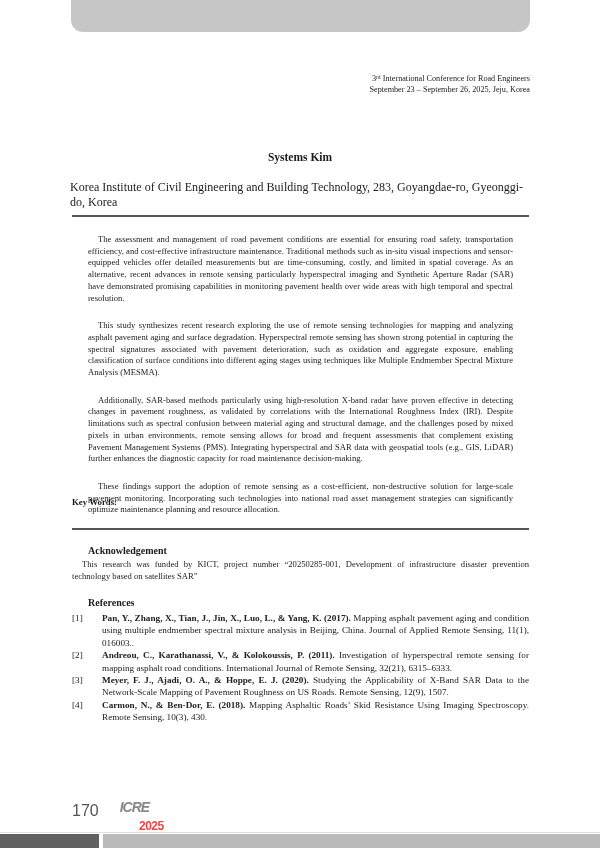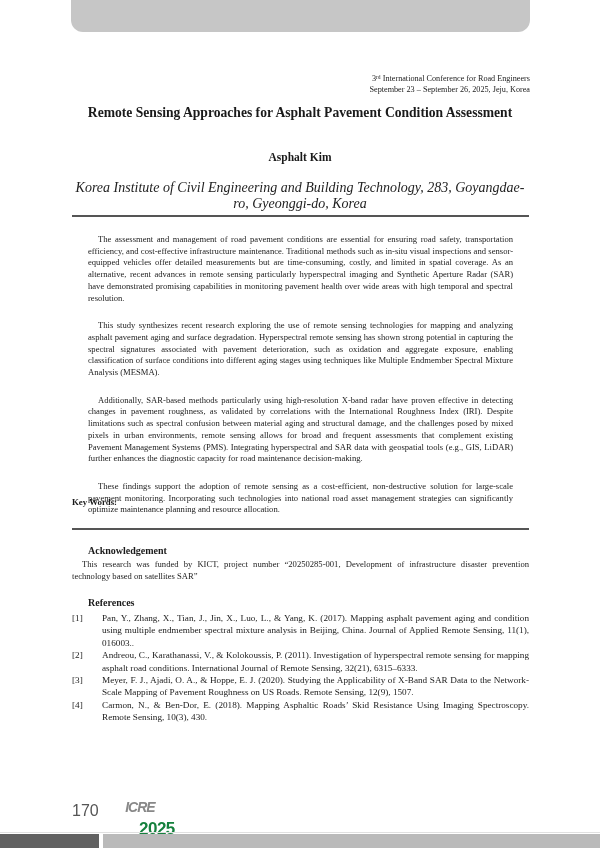--- a/index.html
+++ b/index.html
@@ -20,21 +20,21 @@
   .title {
     position: absolute; left: 70px; width: 460px; top: 104px;
     text-align: center; font-weight: bold; font-size: 13.6px; line-height: 18px; color: #1a1a1a;
   }
   .author {
     position: absolute; left: 70px; width: 460px; top: 151px;
     text-align: center; font-weight: bold; font-size: 11.5px; color: #1a1a1a;
   }
   .affil {
     position: absolute; left: 70px; width: 460px; top: 180px;
-    text-align: center; font-style: italic; font-size: 14px; color: #222;
+    font-size: 12px; color: #222;
   }
   .rule {
     position: absolute; left: 72px; width: 457px; height: 2px; background: #555;
   }
   .abstract {
     position: absolute; left: 72px; width: 457px; top: 218px;
     font-size: 8.6px; line-height: 11.7px; text-align: justify; color: #222;
   }
   .abstract .head { font-weight: bold; }
   .abstract p { margin: 16px; text-indent: 10px; }
@@ -52,55 +52,54 @@
     position: absolute; left: 72px; width: 457px; top: 559px;
     font-size: 8.6px; line-height: 11.7px; text-align: justify; text-indent: 10px; color: #222;
   }
   .refs {
     position: absolute; left: 72px; width: 457px; top: 612px;
     font-size: 9.2px; line-height: 12.4px; color: #222;
   }
   .ref { display: flex; margin: 0; }
   .ref .num { width: 30px; flex: 0 0 30px; }
   .ref .body { flex: 1; text-align: justify; }
-  .ref .authors { font-weight: normal; }
+  .ref .authors { font-weight: bold; }
   .footer-page {
     position: absolute; left: 72px; top: 802px; font-family: "Liberation Sans", sans-serif;
     font-size: 16px; color: #555;
   }
   .logo {
     position: absolute; left: 105px; top: 799px; display: flex; align-items: center; gap: 4px;
     font-family: "Liberation Sans", sans-serif; color: #777; flex-direction: column;
   }
   .logo .mark {
     font-weight: bold; font-style: italic; font-size: 14px; letter-spacing: -1px; color: #888;
   }
-  .logo .year { font-weight: bold; font-size: 17px; color: #15803d; letter-spacing: -0.5px; margin-left: 34px; }
+  .logo .year { font-weight: bold; font-size: 12px; color: #ef4444; letter-spacing: -0.5px; margin-left: 34px; }
   .logo .conf-small { font-size: 3.5px; line-height: 4px; color: #777; text-transform: uppercase; }
   .logo .loc { font-size: 5px; line-height: 7px; color: #666; text-align: center; }
   .logo .loc .jeju { border-bottom: 0.5px solid #888; }
   .bottom-dark { position: absolute; left: 0; top: 834px; width: 99px; height: 14px; background: #616161; }
   .bottom-light { position: absolute; left: 103px; top: 834px; width: 497px; height: 14px; background: #bababa; }
   .bottom-line { position: absolute; left: 0; top: 832px; width: 600px; height: 1px; background: #e0e0e0; }
 </style>
 </head>
 <body>
 
 <div class="top-band"></div>
 
 <div class="conf-header">
   <div><span>3</span><sup>rd</sup><span> International Conference for Road Engineers</span></div>
   <div>September 23 – September 26,  2025, Jeju, Korea</div>
 </div>
 
 <div class="title">
-  <div>Remote Sensing Approaches for Asphalt Pavement Condition Assessment</div>
 </div>
 
-<div class="author">Asphalt Kim</div>
+<div class="author">Systems Kim</div>
 <div class="affil">Korea Institute of Civil Engineering and Building Technology, 283, Goyangdae-ro, Gyeonggi-do, Korea</div>
 
 <div class="rule" style="top:215px;"></div>
 
 <div class="abstract">
   <p>The assessment and management of road pavement conditions are essential for ensuring road safety, transportation efficiency, and cost-effective infrastructure maintenance. Traditional methods such as in-situ visual inspections and sensor-equipped vehicles offer detailed measurements but are time-consuming, costly, and limited in spatial coverage. As an alternative, recent advances in remote sensing particularly hyperspectral imaging and Synthetic Aperture Radar (SAR) have demonstrated promising capabilities in monitoring pavement health over wide areas with high temporal and spectral resolution.</p>
   <p>This study synthesizes recent research exploring the use of remote sensing technologies for mapping and analyzing asphalt pavement aging and surface degradation. Hyperspectral remote sensing has shown strong potential in capturing the spectral signatures associated with pavement deterioration, such as oxidation and aggregate exposure, enabling classification of surface conditions into different aging stages using techniques like Multiple Endmember Spectral Mixture Analysis (MESMA).</p>
   <p>Additionally, SAR-based methods particularly using high-resolution X-band radar have proven effective in detecting changes in pavement roughness, as validated by correlations with the International Roughness Index (IRI). Despite limitations such as spectral confusion between material aging and structural damage, and the challenges posed by mixed pixels in urban environments, remote sensing allows for broad and frequent assessments that complement existing Pavement Management Systems (PMS). Integrating hyperspectral and SAR data with geospatial tools (e.g., GIS, LiDAR) further enhances the diagnostic capacity for road maintenance decision-making.</p>
   <p>These findings support the adoption of remote sensing as a cost-efficient, non-destructive solution for large-scale pavement monitoring. Incorporating such technologies into national road asset management strategies can significantly optimize maintenance planning and resource allocation.</p>
 </div>

